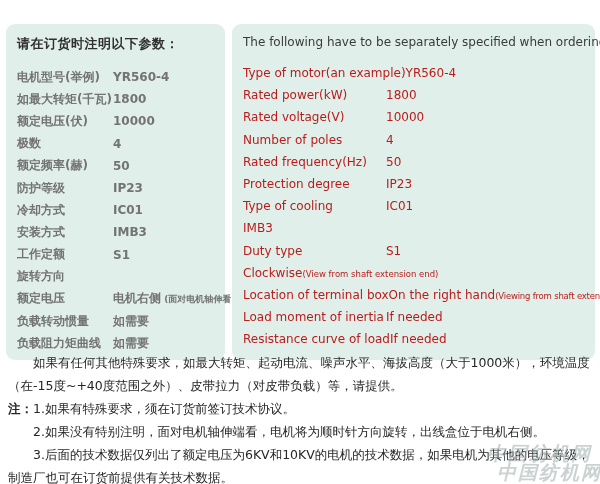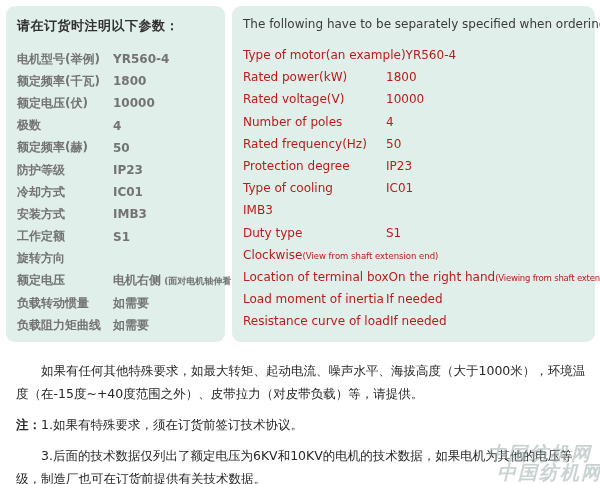--- a/index.html
+++ b/index.html
@@ -3,21 +3,21 @@
 <meta charset="utf-8">
 <style>
   html,body { margin:0; padding:0; }
   body {
     width:600px; height:484px; position:relative; overflow:hidden;
     background:#ffffff;
     font-family:"DejaVu Sans", sans-serif;
     color:#333;
   }
   .panel {
-    position:absolute; top:6px; height:336px;
+    position:absolute; top:24px; height:336px;
     background:#e0efe9; border-radius:9px;
     box-sizing:border-box; padding:11px 2px 0 11px;
   }
   .panel-left  { left:6px;   width:219px; }
   .panel-right { left:232px; width:363px; }
 
   .panel-left .panel-header {
     font-size:13px; font-weight:bold; color:#303030; letter-spacing:0.5px;
   }
   .panel-right .panel-header {
@@ -31,21 +31,21 @@
   .panel-left  .lbl, .panel-left .val { font-weight:bold; color:#737373; }
   .panel-right .lbl, .panel-right .val { font-weight:normal; color:#b91c1c; }
   .vnote { font-size:9px; }
   .panel-right .vnote { font-size:8.5px; }
   .panel-right .row:nth-child(11) .vnote { font-size:8.5px; letter-spacing:-0.2px; }
 
   .footer {
     position:absolute; left:8px; right:6px; top:351px;
     font-size:12.5px; line-height:23px; color:#262626;
   }
-  .footer p { margin:8px; }
+  .footer p { margin:0; }
   .para { text-indent:2em; }
   .note-line { margin:0; }
   .note-label { font-weight:bold; }
   .note-indent { text-indent:2em; }
 
   .watermark {
     position:absolute; font-style:italic; font-weight:bold;
     color:rgba(150,165,165,0.50); font-size:19px; letter-spacing:2px;
     white-space:nowrap; pointer-events:none;
   }
@@ -56,21 +56,21 @@
 <body>
 
 <div class="panel panel-left">
   <div class="panel-header">请在订货时注明以下参数：</div>
   <div class="rows">
     <div class="row">
         <span class="lbl">电机型号(举例)</span>
         <span class="val"><span>YR560-4</span><span class="vnote"></span></span>
       </div>
     <div class="row">
-        <span class="lbl">额定频率(千瓦)</span>
+        <span class="lbl">如最大转矩(千瓦)</span>
         <span class="val"><span>1800</span><span class="vnote"></span></span>
       </div>
     <div class="row">
         <span class="lbl">额定电压(伏)</span>
         <span class="val"><span>10000</span><span class="vnote"></span></span>
       </div>
     <div class="row">
         <span class="lbl">极数</span>
         <span class="val"><span>4</span><span class="vnote"></span></span>
       </div>
@@ -164,17 +164,18 @@
     <div class="row">
         <span class="lbl">Resistance curve of load</span>
         <span class="val"><span>If needed</span><span class="vnote"></span></span>
       </div>
   </div>
 </div>
 
 <div class="footer">
   <p class="para">如果有任何其他特殊要求，如最大转矩、起动电流、噪声水平、海拔高度（大于1000米），环境温度（在-15度~+40度范围之外）、皮带拉力（对皮带负载）等，请提供。</p>
   <p class="note-line"><span class="note-label">注：</span><span>1.如果有特殊要求，须在订货前签订技术协议。</span></p>
+  <p class="note-line note-indent">2.如果没有特别注明，面对电机轴伸端看，电机将为顺时针方向旋转，出线盒位于电机右侧。</p>
   <p class="note-line note-indent">3.后面的技术数据仅列出了额定电压为6KV和10KV的电机的技术数据，如果电机为其他的电压等级，制造厂也可在订货前提供有关技术数据。</p>
 </div>
 
 <span class="watermark wm1">中国纺机网</span>
 <span class="watermark wm2">中国纺机网</span>
 
 </body></html>

